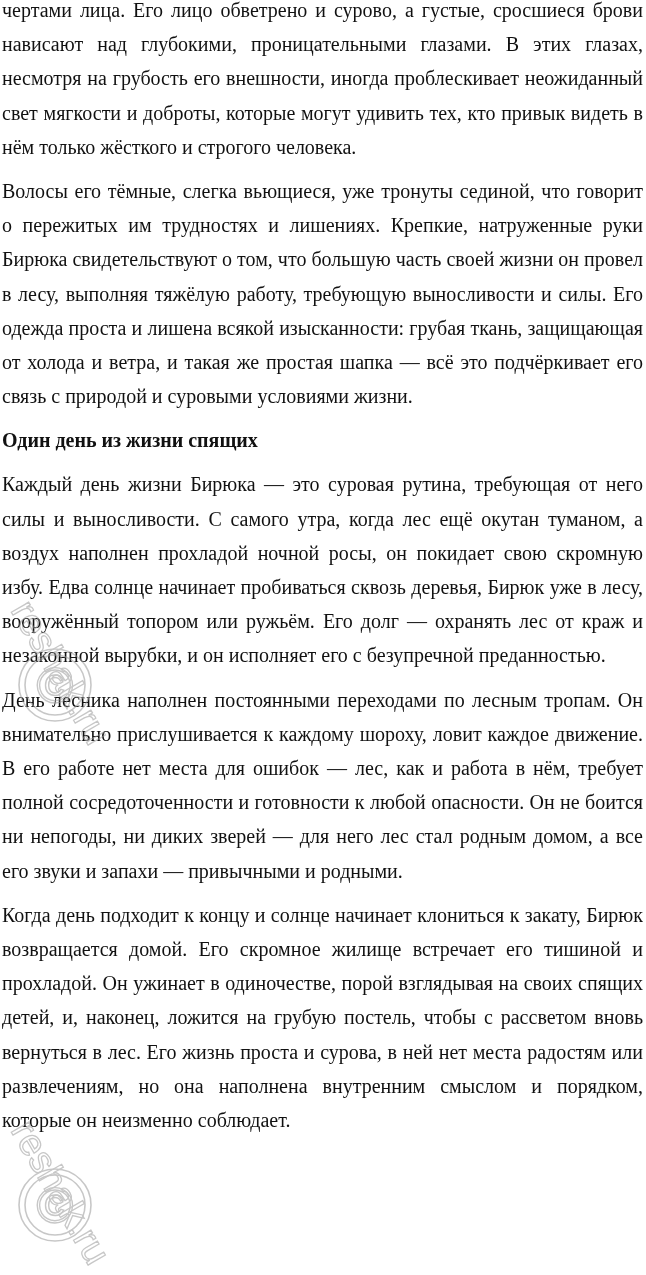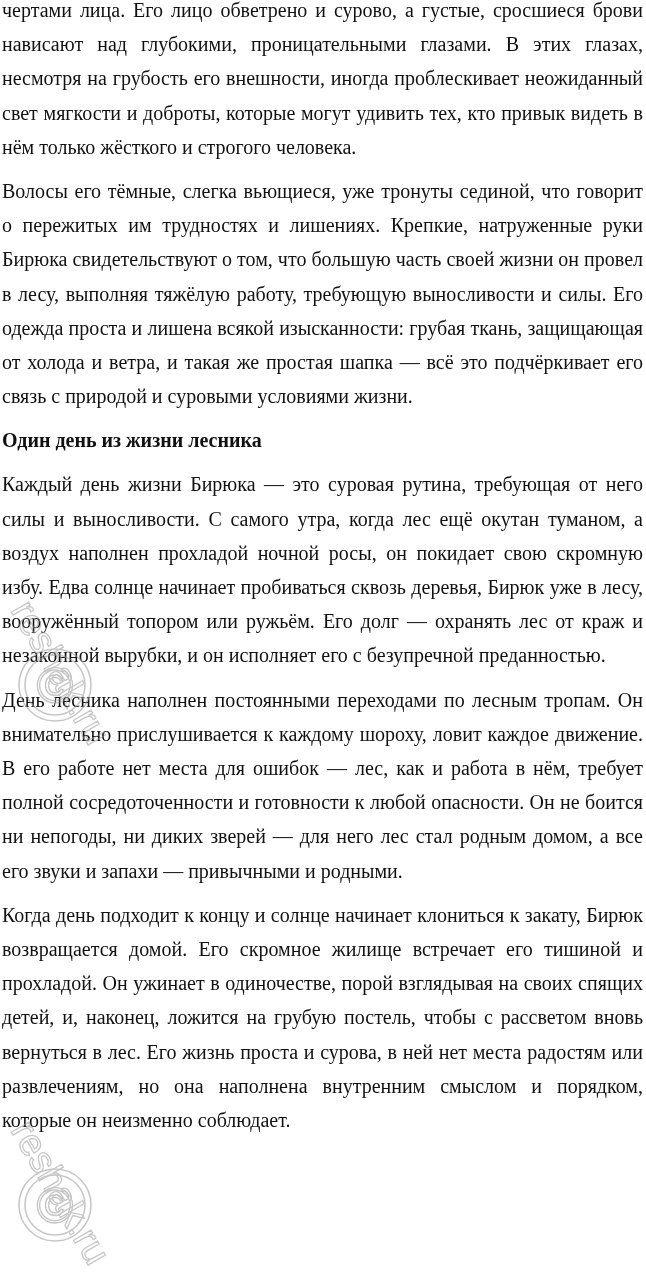--- a/index.html
+++ b/index.html
@@ -40,21 +40,21 @@
     }
     .wm1 { left: 0px; top: 565px; width: 140px; height: 190px; }
     .wm2 { left: 0px; top: 1085px; width: 140px; height: 190px; }
   </style>
 </head>
 <body>
 
 <div class="page">
   <p>чертами лица. Его лицо обветрено и сурово, а густые, сросшиеся брови нависают над глубокими, проницательными глазами. В этих глазах, несмотря на грубость его внешности, иногда проблескивает неожиданный свет мягкости и доброты, которые могут удивить тех, кто привык видеть в нём только жёсткого и строгого человека.</p>
   <p>Волосы его тёмные, слегка вьющиеся, уже тронуты сединой, что говорит о пережитых им трудностях и лишениях. Крепкие, натруженные руки Бирюка свидетельствуют о том, что большую часть своей жизни он провел в лесу, выполняя тяжёлую работу, требующую выносливости и силы. Его одежда проста и лишена всякой изысканности: грубая ткань, защищающая от холода и ветра, и такая же простая шапка — всё это подчёркивает его связь с природой и суровыми условиями жизни.</p>
-  <h3>Один день из жизни лесника</h3>
+  <h3>Один день из жизни спящих</h3>
   <p>Каждый день жизни Бирюка — это суровая рутина, требующая от него силы и выносливости. С самого утра, когда лес ещё окутан туманом, а воздух наполнен прохладой ночной росы, он покидает свою скромную избу. Едва солнце начинает пробиваться сквозь деревья, Бирюк уже в лесу, вооружённый топором или ружьём. Его долг — охранять лес от краж и незаконной вырубки, и он исполняет его с безупречной преданностью.</p>
   <p>День лесника наполнен постоянными переходами по лесным тропам. Он внимательно прислушивается к каждому шороху, ловит каждое движение. В его работе нет места для ошибок — лес, как и работа в нём, требует полной сосредоточенности и готовности к любой опасности. Он не боится ни непогоды, ни диких зверей — для него лес стал родным домом, а все его звуки и запахи — привычными и родными.</p>
   <p>Когда день подходит к концу и солнце начинает клониться к закату, Бирюк возвращается домой. Его скромное жилище встречает его тишиной и прохладой. Он ужинает в одиночестве, порой взглядывая на своих спящих детей, и, наконец, ложится на грубую постель, чтобы с рассветом вновь вернуться в лес. Его жизнь проста и сурова, в ней нет места радостям или развлечениям, но она наполнена внутренним смыслом и порядком, которые он неизменно соблюдает.</p>
 </div>
 
 <svg class="watermark wm1" viewBox="0 0 140 190">
   <g fill="none" stroke="#9a9a9a" stroke-width="1.6">
     <circle cx="55" cy="120" r="36"></circle>
     <circle cx="55" cy="120" r="30"></circle>
   </g>

